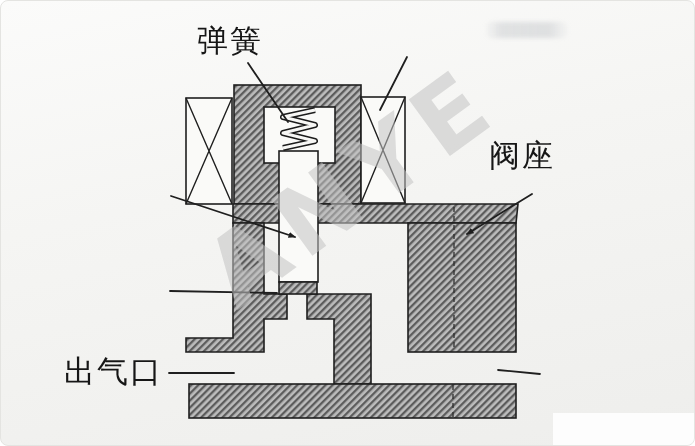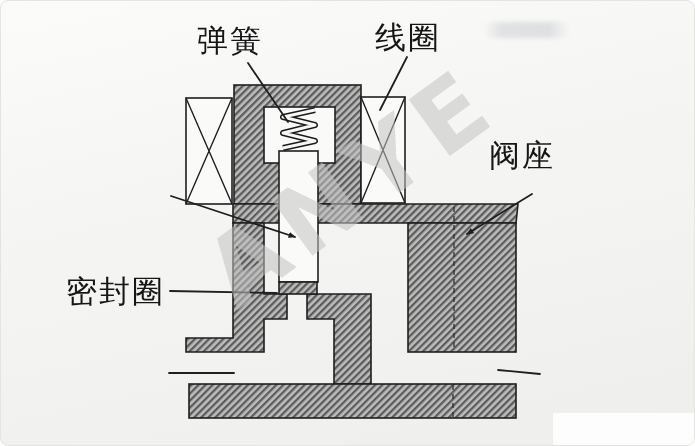--- a/index.html
+++ b/index.html
@@ -91,17 +91,16 @@
     <path class="leader" d="M531,193 L466,233" marker-end="url(#arrow)"></path>
     <path class="leader" d="M169,290 L276,292"></path>
     <path class="leader" d="M168,372 L233,372"></path>
     <path class="leader" d="M497,369 L539,373"></path>
   </svg>
 
   <div class="watermark">ANYE</div>
   <div class="smudge"></div>
 
   <div class="part-label" style="left:196px;top:24px">弹簧</div>
-  <div class="part-label" style="left:374px;top:21px">线圈</div>
   <div class="part-label" style="left:488px;top:139px">阀座</div>
-  <div class="part-label" style="left:65px;top:275px">密封圈</div>
+  <div class="part-label" style="left:63px;top:355px">出气口</div>
 
 </div>
 
 </body></html>

